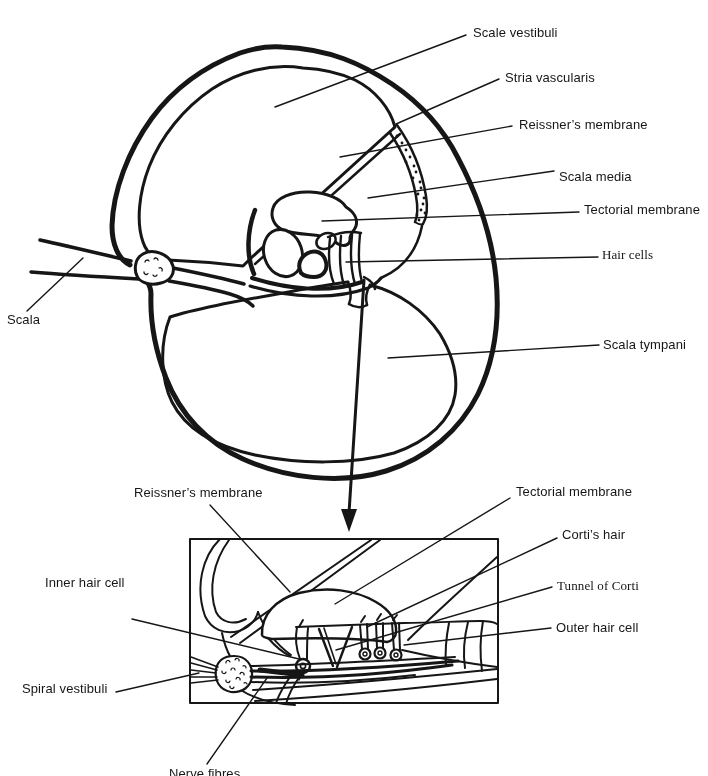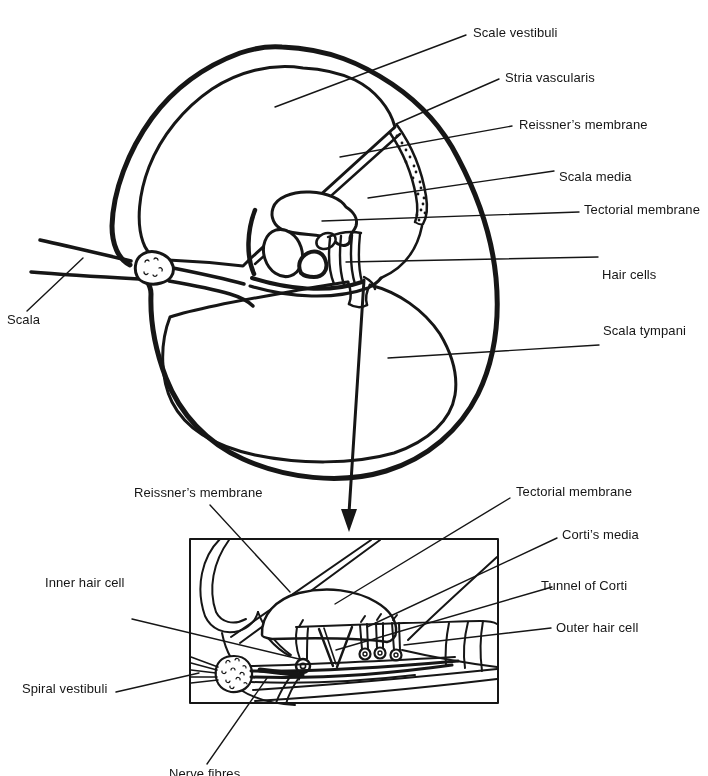--- a/index.html
+++ b/index.html
@@ -300,25 +300,25 @@
       <path d="M 116,676 L 199,657"></path>
       <path d="M 207,748 L 267,662"></path>
     </g>
   </svg>
 
   <div class="lbl" style="left:473px; top:10px;">Scale vestibuli</div>
   <div class="lbl" style="left:505px; top:55px;">Stria vascularis</div>
   <div class="lbl" style="left:519px; top:102px;">Reissner’s membrane</div>
   <div class="lbl" style="left:559px; top:154px;">Scala media</div>
   <div class="lbl" style="left:584px; top:187px;">Tectorial membrane</div>
-  <div class="lbl" style="left:602px; top:252px;">Hair cells</div>
-  <div class="lbl" style="left:603px; top:308px;">Scala tympani</div>
+  <div class="lbl" style="left:602px; top:232px;font-family:Liberation Serif, serif;">Hair cells</div>
+  <div class="lbl" style="left:603px; top:322px;">Scala tympani</div>
   <div class="lbl" style="left:7px;   top:297px;">Scala</div>
 
   <div class="lbl" style="left:134px; top:470px;">Reissner’s membrane</div>
   <div class="lbl" style="left:516px; top:469px;">Tectorial membrane</div>
-  <div class="lbl" style="left:562px; top:512px;">Corti’s media</div>
-  <div class="lbl" style="left:541px; top:563px;">Tunnel of Corti</div>
+  <div class="lbl" style="left:562px; top:512px;">Corti’s hair</div>
+  <div class="lbl" style="left:557px; top:563px;font-family:Liberation Serif, serif;">Tunnel of Corti</div>
   <div class="lbl" style="left:556px; top:605px;">Outer hair cell</div>
   <div class="lbl" style="left:45px;  top:560px;">Inner hair cell</div>
   <div class="lbl" style="left:22px;  top:666px;">Spiral vestibuli</div>
   <div class="lbl" style="left:169px; top:751px;">Nerve fibres</div>
 </div>
 
 </body></html>

